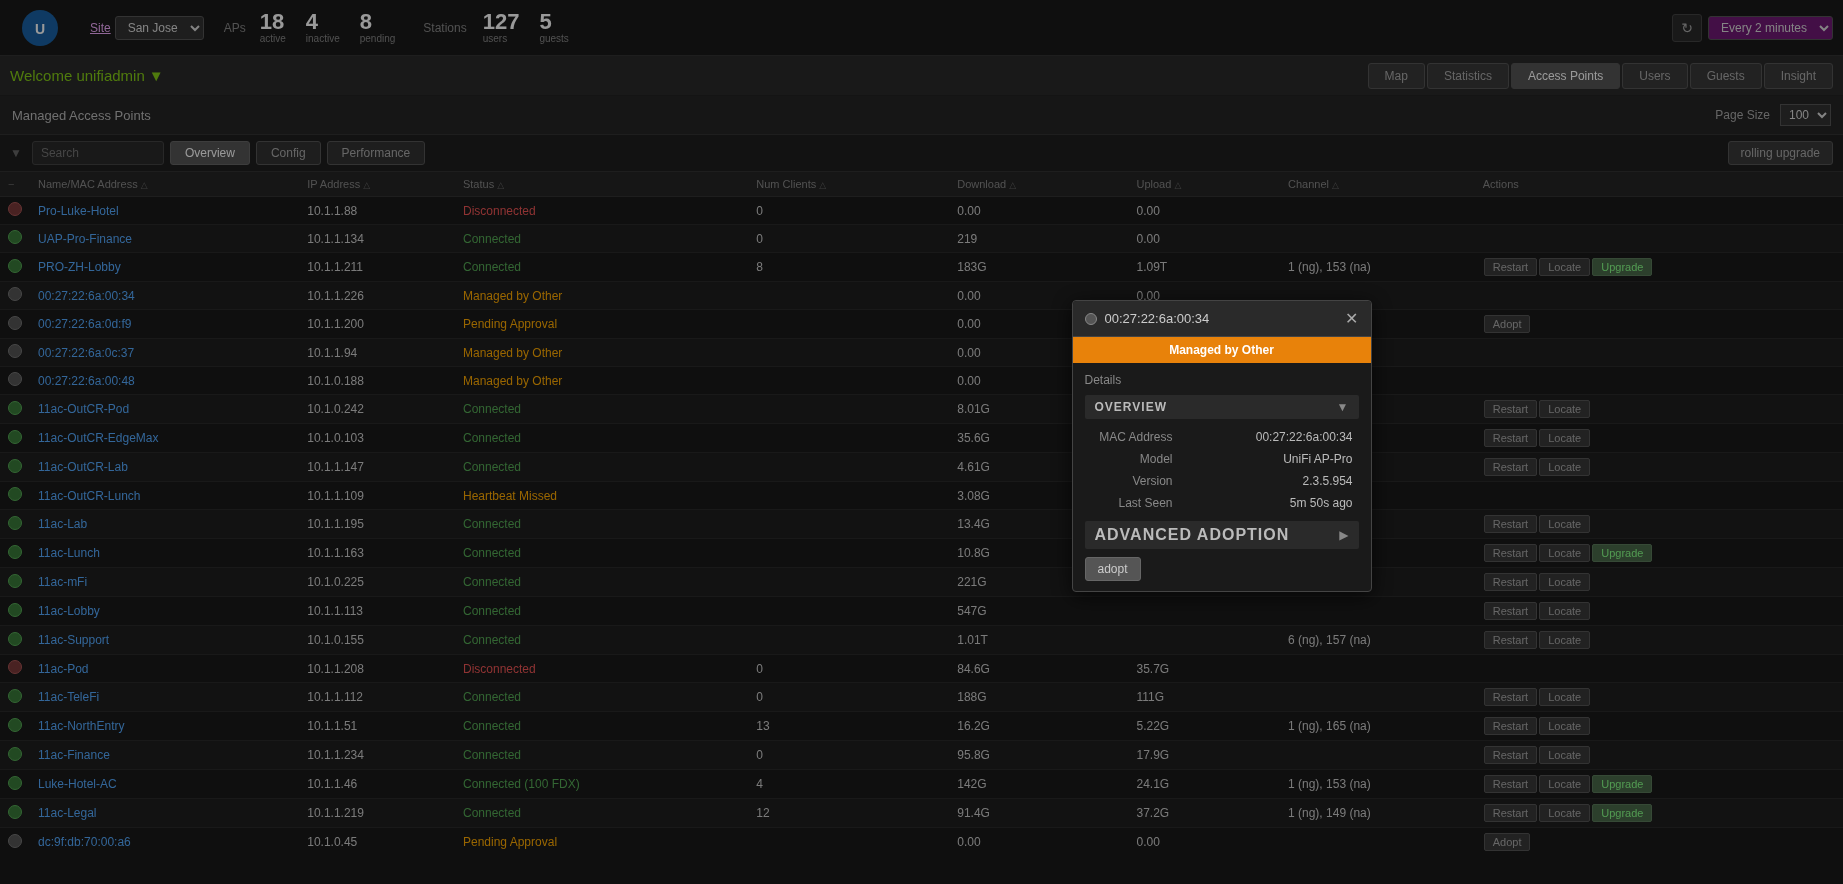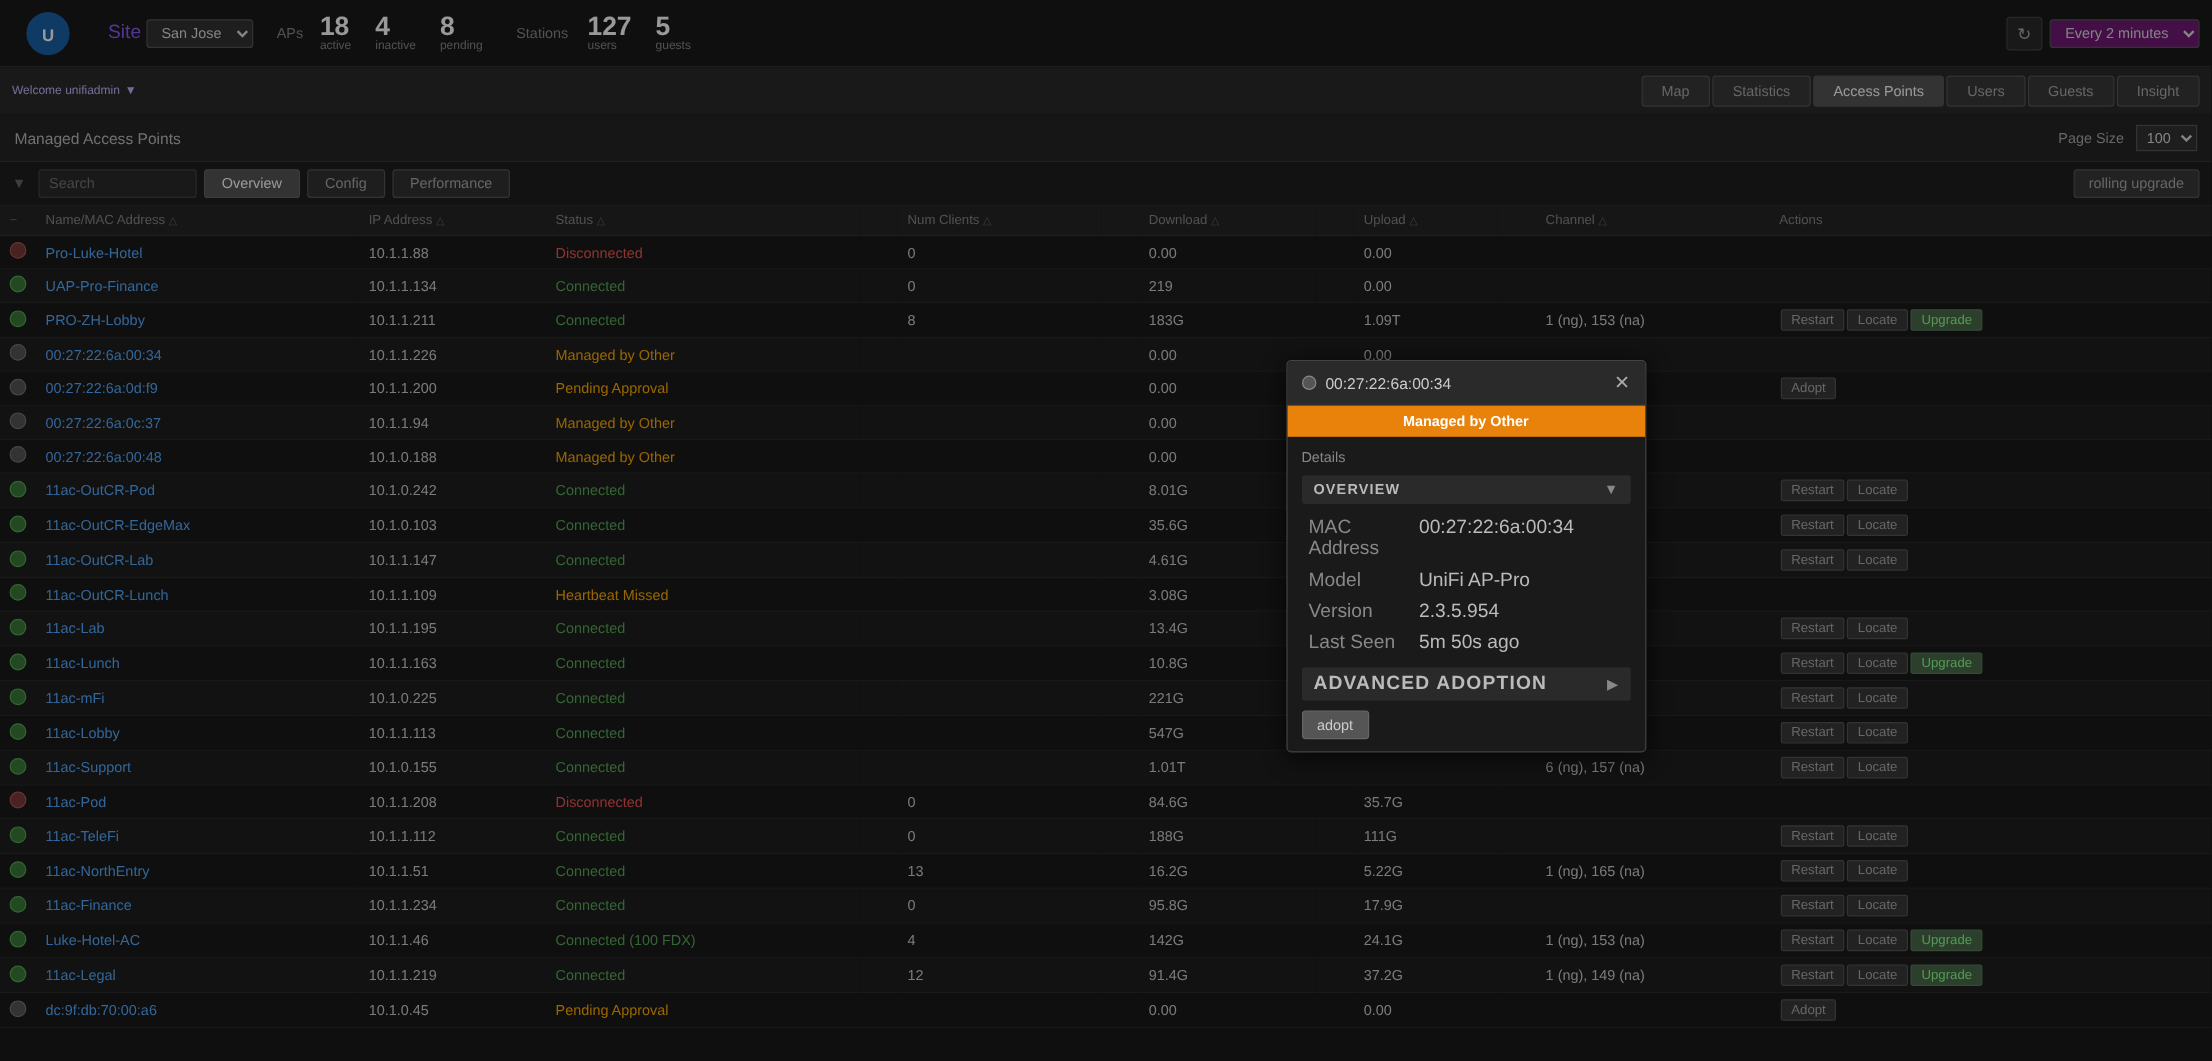--- a/index.html
+++ b/index.html
@@ -12,21 +12,21 @@
     #site-select { background: #333; border: 1px solid #555; color: #ddd; padding: 3px 8px; border-radius: 3px; font-size: 12px; cursor: pointer; }
     .stat-box { text-align: left; padding: 2px 8px; }
     .stat-num { font-size: 22px; font-weight: bold; color: #fff; line-height: 1; }
     .stat-sub { font-size: 10px; color: #888; }
     #refresh-section { margin-left: auto; display: flex; align-items: center; gap: 6px; }
     #refresh-btn { background: #2a2a2a; border: 1px solid #444; color: #aaa; width: 30px; height: 28px; border-radius: 3px; cursor: pointer; font-size: 14px; display: flex; align-items: center; justify-content: center; }
     #refresh-dropdown { background: #701a75; border: 1px solid #555; color: #ddd; padding: 3px 8px; border-radius: 3px; font-size: 12px; cursor: pointer; }
 
     
     #navbar { background: #2a2a2a; height: 40px; display: flex; align-items: center; padding: 0 10px; border-bottom: 1px solid #222; }
-    #welcome { color: #c4b5fd; font-size: 10px; display: flex; align-items: center; gap: 4px; cursor: pointer; }
+    #welcome { color: #84cc16; font-size: 15px; display: flex; align-items: center; gap: 4px; cursor: pointer; }
     #nav-links { margin-left: auto; display: flex; gap: 2px; }
     .nav-btn { background: #3a3a3a; border: 1px solid #555; color: #aaa; padding: 5px 16px; border-radius: 3px; cursor: pointer; font-size: 12px; }
     .nav-btn.active { background: #555; color: #fff; }
 
     
     #section-header { background: #252525; padding: 8px 12px; border-bottom: 1px solid #333; display: flex; align-items: center; justify-content: space-between; }
     #section-title { color: #bbb; font-size: 13px; }
     #page-size-area { display: flex; align-items: center; gap: 10px; color: #aaa; font-size: 12px; }
     #page-size-select { background: #333; border: 1px solid #555; color: #ddd; padding: 2px 4px; font-size: 12px; }
 
@@ -64,42 +64,42 @@
     #modal { background: #1a1a1a; border: 1px solid #444; border-radius: 4px; width: 300px; box-shadow: 0 4px 20px rgba(0,0,0,0.7); }
     #modal-header { background: #2a2a2a; padding: 8px 12px; display: flex; align-items: center; justify-content: space-between; border-radius: 4px 4px 0 0; border-bottom: 1px solid #444; }
     #modal-header-title { color: #ccc; font-size: 13px; display: flex; align-items: center; gap: 8px; }
     #modal-close { color: #888; cursor: pointer; font-size: 16px; background: none; border: none; color: #aaa; }
     #modal-status-bar { background: #e8820a; padding: 6px 12px; text-align: center; color: #fff; font-size: 12px; font-weight: bold; }
     #modal-body { padding: 10px 12px; }
     #modal-section-title { color: #888; font-size: 12px; margin-bottom: 8px; }
     .modal-overview-header { background: #2a2a2a; padding: 5px 10px; display: flex; align-items: center; justify-content: space-between; cursor: pointer; margin-bottom: 6px; border-radius: 2px; }
     .modal-overview-label { color: #bbb; font-size: 12px; font-weight: bold; letter-spacing: 1px; }
     .modal-table { width: 100%; }
-    .modal-table tr td { padding: 3px 4px; font-size: 16px; color: #bbb; vertical-align: top; }
+    .modal-table tr td { padding: 3px 4px; font-size: 12px; color: #bbb; vertical-align: top; text-align: right; }
     .modal-table tr td:first-child { color: #888; width: 90px; }
     .modal-adv-header { background: #2a2a2a; padding: 5px 10px; display: flex; align-items: center; justify-content: space-between; cursor: pointer; margin-top: 6px; border-radius: 2px; }
     .modal-adv-label { color: #bbb; font-size: 16px; font-weight: bold; letter-spacing: 1px; }
     #adopt-btn { background: #555; border: 1px solid #666; color: #ccc; padding: 4px 12px; border-radius: 3px; cursor: pointer; font-size: 12px; margin-top: 8px; }
 
     .sort-arrow { color: #666; font-size: 9px; }
     .col-minus { color: #666; cursor: pointer; }
 
     .table-wrapper { overflow-y: auto; max-height: calc(100vh - 200px); }
   </style>
 </head>
 <body>
 
 <div id="topbar">
   <div id="logo">
     <svg viewBox="0 0 55 40" fill="none">
       <circle cx="27" cy="20" r="18" fill="#1a6ab5" opacity="0.9"></circle>
       <text x="27" y="26" text-anchor="middle" fill="white" font-size="14" font-weight="bold" font-family="Arial">U</text>
     </svg>
   </div>
-  <span style="color:#8b5cf6;font-size:16px;margin-right:4px;">Site</span>
+  <span style="color:#f0abfc;font-size:12px;margin-right:4px;text-decoration:underline;">Site</span>
   <select id="site-select">
     <option>San Jose</option>
   </select>
   <div style="width:20px;"></div>
   <span style="color:#888;font-size:12px;margin-right:6px;">APs</span>
   <div class="stat-box">
     <div class="stat-num">18</div>
     <div class="stat-sub">active</div>
   </div>
   <div class="stat-box" style="margin-left:4px;">

